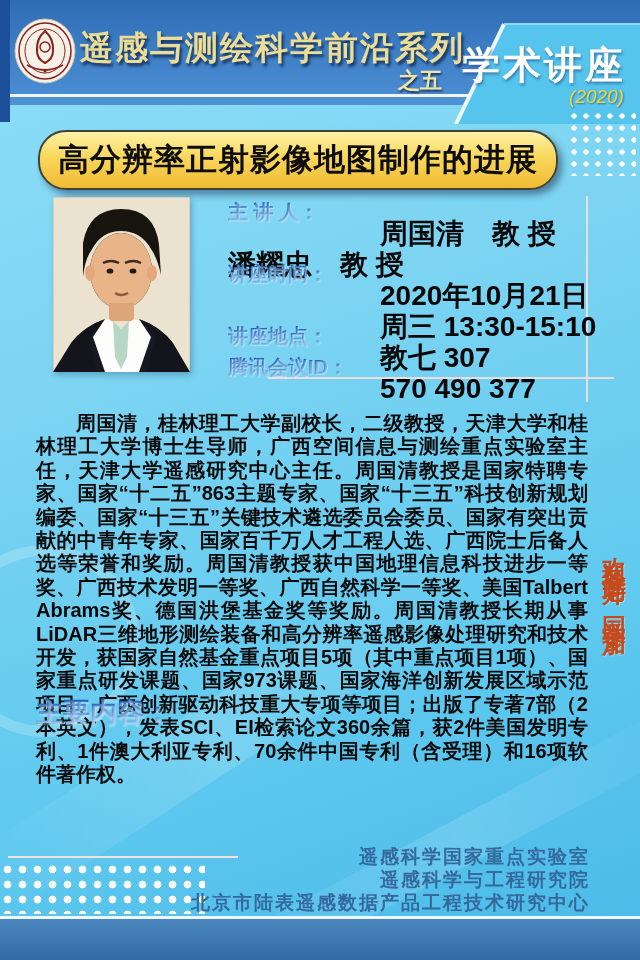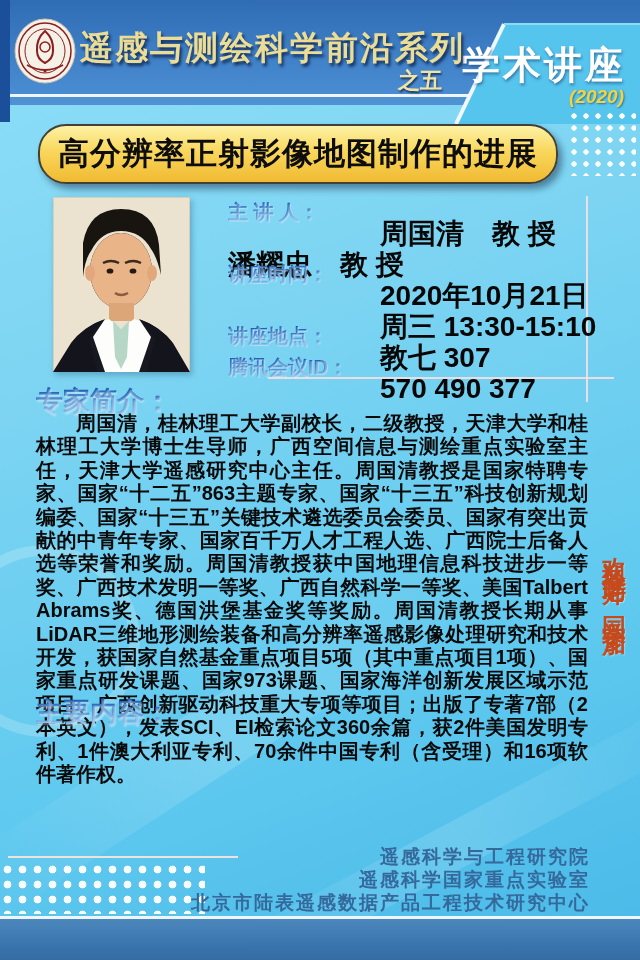--- a/index.html
+++ b/index.html
@@ -14,28 +14,28 @@
     border-bottom:3px solid #eef6fd;}
   .header-substrip{left:0;top:97px;width:640px;height:8px;background:#4e92d4;}
   .left-edge{left:0;top:0;width:10px;height:122px;background:#1b4f9a;}
   .series-title{left:80px;top:26px;font-size:33px;font-weight:bold;color:#ecdd96;
     letter-spacing:2px;text-shadow:2px 3px 3px rgba(15,35,75,.85);white-space:nowrap;}
   .series-number{left:398px;top:66px;font-size:22px;font-weight:bold;color:#f0e3a4;
     text-shadow:1px 2px 2px rgba(15,35,75,.8);}
   .badge-panel{right:0;top:0;width:200px;height:124px;}
   .badge-title{right:14px;top:40px;font-size:38px;font-weight:bold;color:#ffffff;
     letter-spacing:3px;text-shadow:1px 2px 3px rgba(20,60,110,.55);}
-  .badge-year{right:16px;top:86px;font-size:19px;font-weight:bold;font-style:italic;
+  .badge-year{right:16px;top:86px;font-size:19px;font-weight:normal;font-style:italic;
     color:#f2d53c;text-shadow:1px 1px 2px rgba(20,60,110,.6);}
 
   
   .logo{left:13px;top:17px;width:64px;height:68px;}
 
   
-  .banner{left:38px;top:124px;width:516px;height:56px;border-radius:28px;
+  .banner{left:38px;top:130px;width:516px;height:56px;border-radius:28px;
     background:linear-gradient(180deg,#fdf2a6 0%,#f9d75c 45%,#f0ba32 100%);
     border:2px solid #41413a;box-shadow:4px 5px 7px rgba(0,0,30,.4);
     display:flex;align-items:center;justify-content:center;}
   .banner-text{font-size:31px;font-weight:bold;color:#0d0d0d;letter-spacing:1px;white-space:nowrap;}
 
   
   .dots-tr{right:4px;top:110px;width:68px;height:66px;
     background-image:radial-gradient(circle,#ffffff 2.4px,rgba(255,255,255,0) 3px);
     background-size:12px 12px;opacity:.95;}
   .dots-bl{left:0px;top:862px;width:205px;height:52px;
@@ -180,28 +180,27 @@
     <div class="info-row">
       <span class="info-label">讲座地点：</span>
       <span class="info-value">教七  307</span>
     </div>
     <div class="info-row">
       <span class="info-label">腾讯会议ID：</span>
       <span class="info-value">570 490 377</span>
     </div>
   </div>
 
-  <div class="abs sec-heading bio-heading">专家简介：</div>
   <div class="abs para bio-text">周国清，桂林理工大学副校长，二级教授，天津大学和桂林理工大学博士生导师，广西空间信息与测绘重点实验室主任，天津大学遥感研究中心主任。周国清教授是国家特聘专家、国家“十二五”863主题专家、国家“十三五”科技创新规划编委、国家“十三五”关键技术遴选委员会委员、国家有突出贡献的中青年专家、国家百千万人才工程人选、广西院士后备人选等荣誉和奖励。周国清教授获中国地理信息科技进步一等奖、广西技术发明一等奖、广西自然科学一等奖、美国Talbert Abrams奖、德国洪堡基金奖等奖励。周国清教授长期从事LiDAR三维地形测绘装备和高分辨率遥感影像处理研究和技术开发，获国家自然基金重点项目5项（其中重点项目1项）、国家重点研发课题、国家973课题、国家海洋创新发展区域示范项目、广西创新驱动科技重大专项等项目；出版了专著7部（2本英文），发表SCI、EI检索论文360余篇，获2件美国发明专利、1件澳大利亚专利、70余件中国专利（含受理）和16项软件著作权。</div>
 
   <div class="abs sec-heading content-heading">主要内容：</div>
 
   <div class="abs orgs">
+    <div>遥感科学国家重点实验室</div>
     <div>遥感科学与工程研究院</div>
-    <div>遥感科学国家重点实验室</div>
     <div>北京市陆表遥感数据产品工程技术研究中心</div>
   </div>
 
   <div class="abs welcome">欢迎各位老师、同学参加！</div>
 
   <div class="abs footer"></div>
 
 </div>
 
 </body></html>

